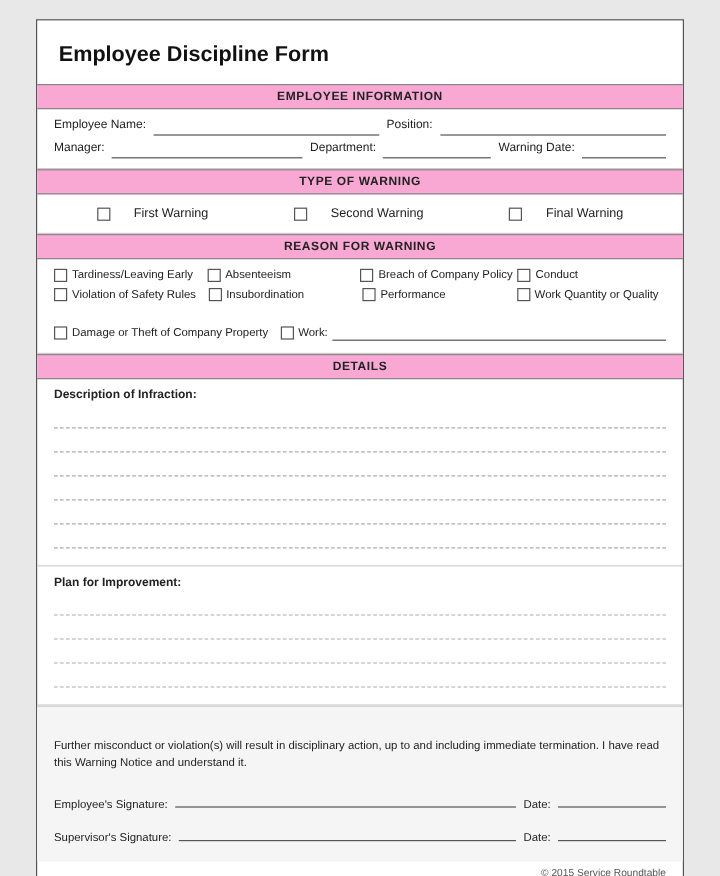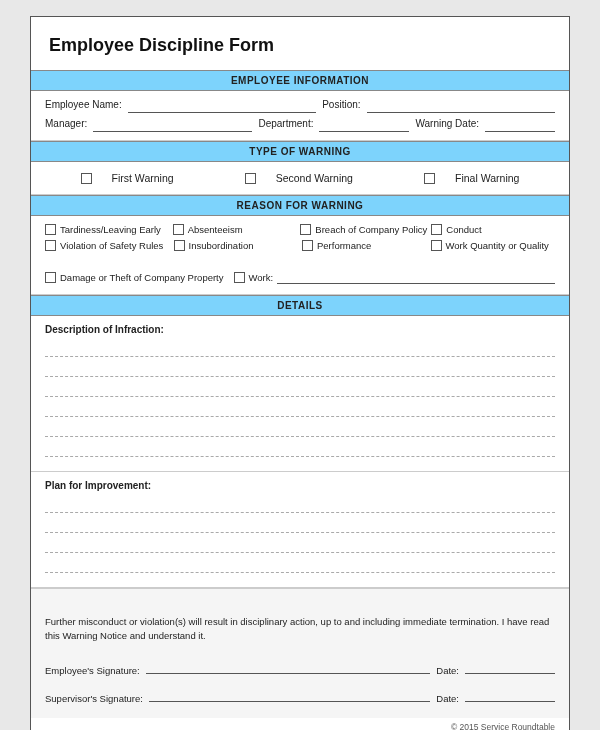--- a/index.html
+++ b/index.html
@@ -27,21 +27,21 @@
       width: 540px;
       padding: 0;
     }
     .form-title {
       font-size: 18px;
       font-weight: bold;
       padding: 18px 18px 14px 18px;
       color: #111;
     }
     .section-header {
-      background: #7dd3fc;
+      background: #f9a8d4;
       border-top: 1px solid #888;
       border-bottom: 1px solid #888;
       text-align: center;
       padding: 4px 0;
       font-size: 10px;
       font-weight: bold;
       letter-spacing: 0.5px;
       color: #222;
     }
     .employee-info {

